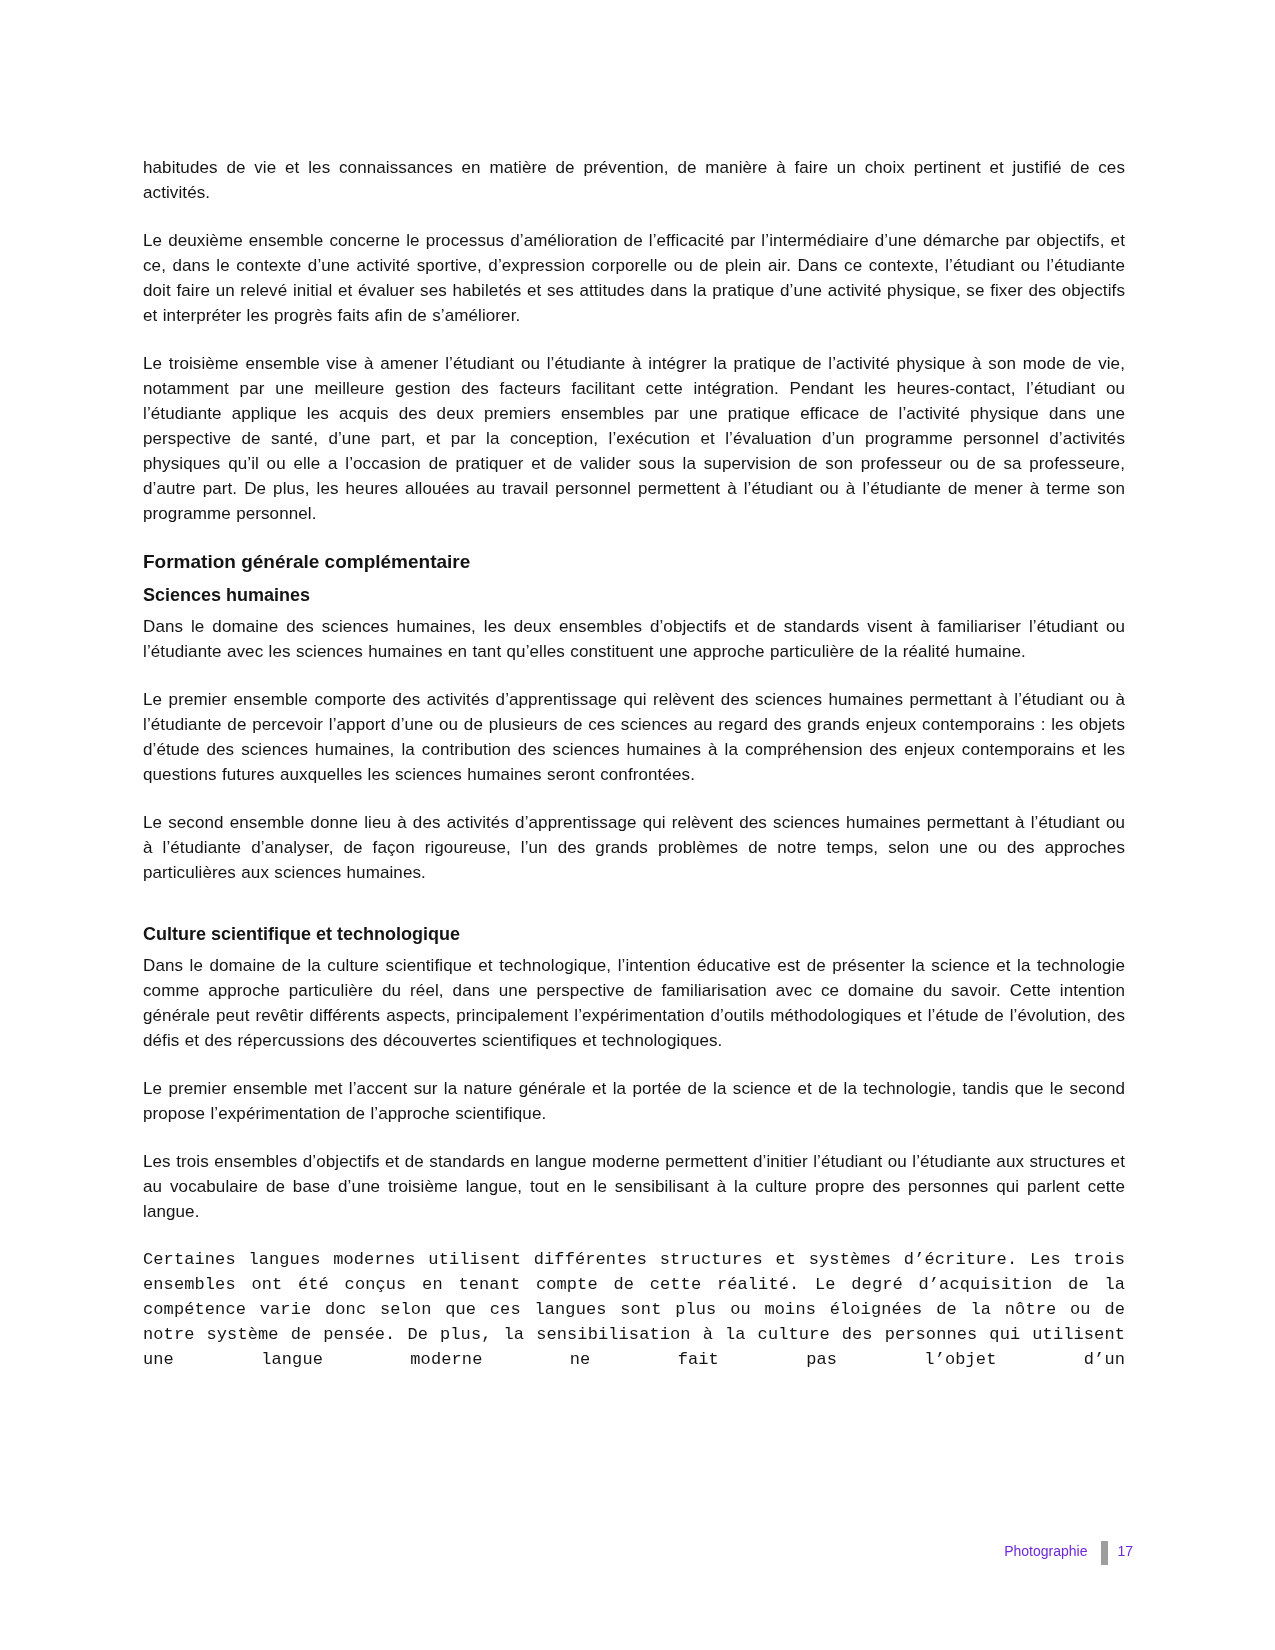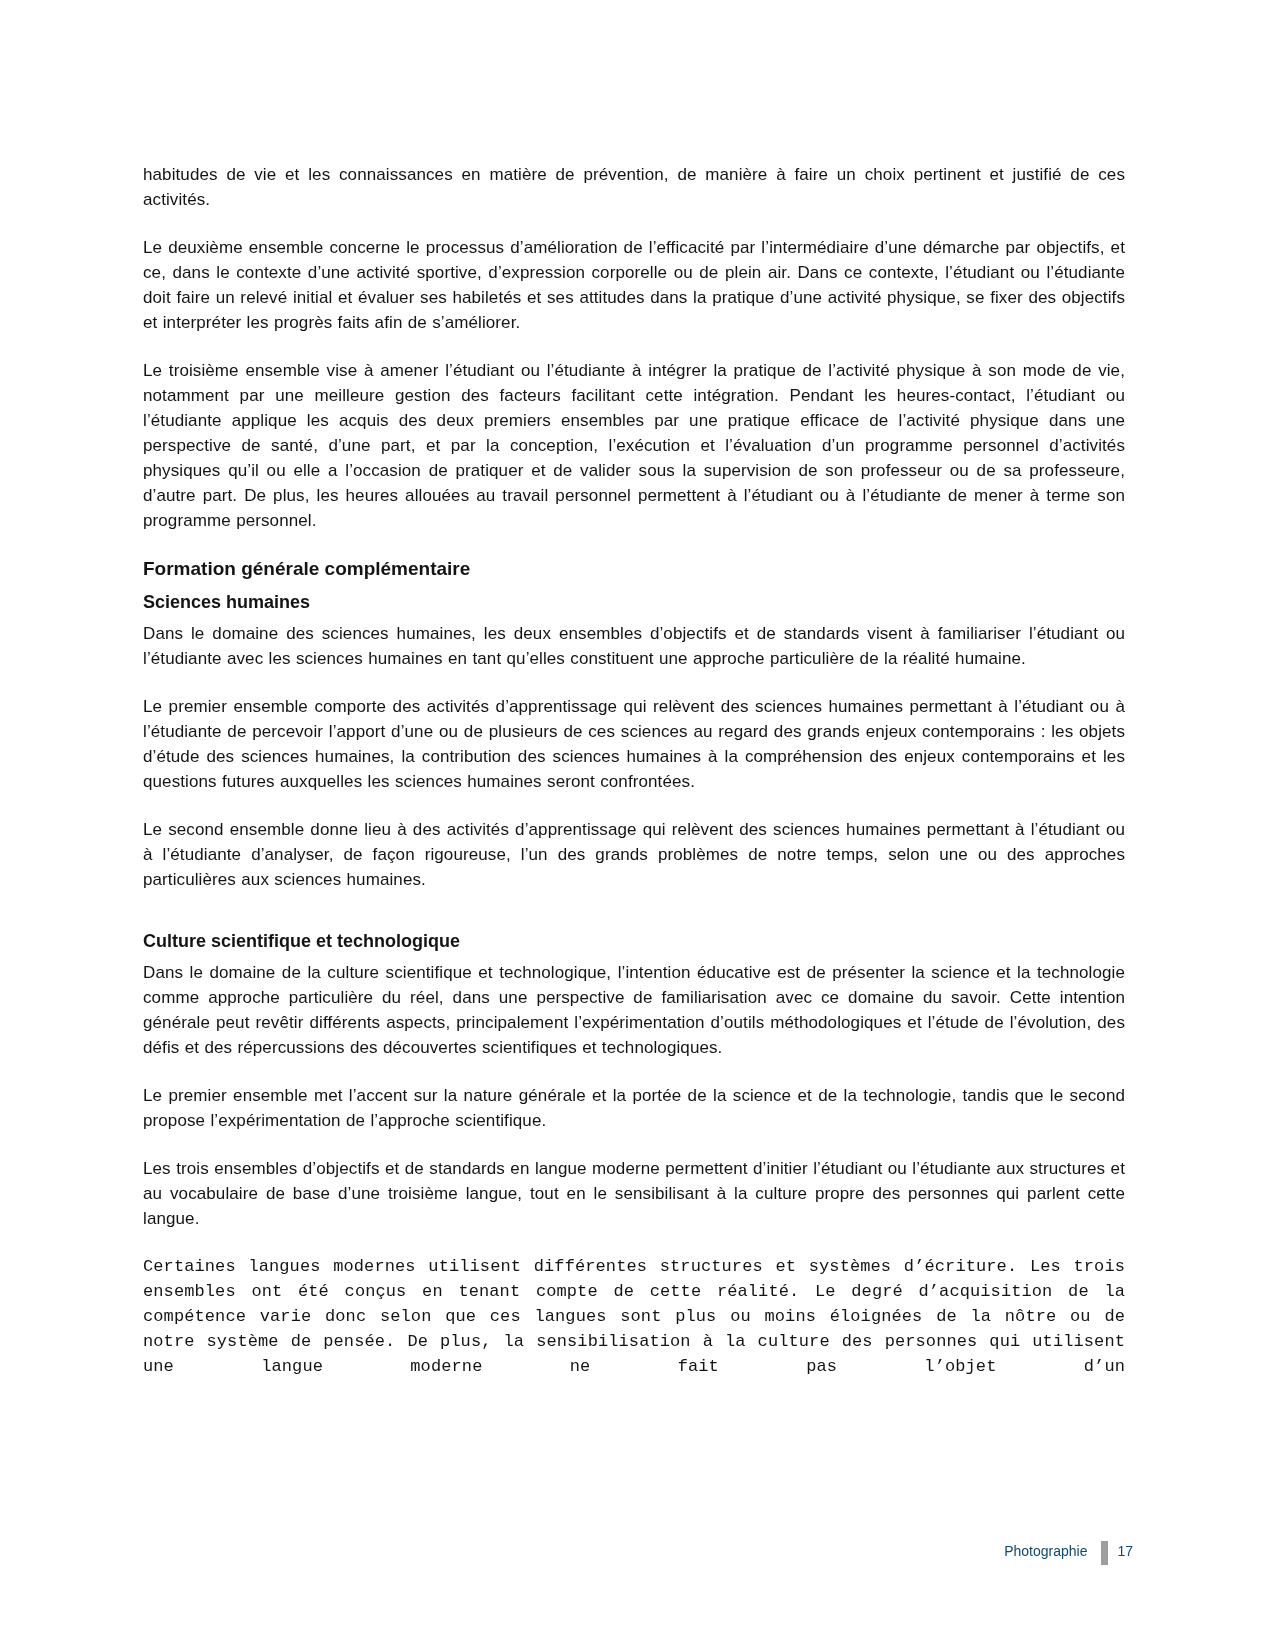--- a/index.html
+++ b/index.html
@@ -12,21 +12,21 @@
     width: 1275px;
     height: 1650px;
     background: #ffffff;
     overflow: hidden;
     font-family: "Liberation Sans", "DejaVu Sans", sans-serif;
     color: #141414;
   }
   .content {
     position: absolute;
     left: 143px;
-    top: 162px;
+    top: 155px;
     width: 982px;
     display: flex;
     flex-direction: column;
   }
   p.body {
     margin: 0 0 23px 0;
     font-size: 17px;
     line-height: 25px;
     text-align: justify;
     letter-spacing: 0.1px;
@@ -52,21 +52,21 @@
     margin-top: 14px;
   }
   .footer {
     position: absolute;
     top: 1543px;
     right: 142px;
     display: flex;
     align-items: flex-start;
     font-size: 14px;
     line-height: 17px;
-    color: #0c4a6e;
+    color: #6d28d9;
   }
   .footer .divider-bar {
     width: 7px;
     height: 24px;
     background: #9e9e9e;
     margin: -2px 9px 0 14px;
   }
 </style>
 </head>
 <body>

